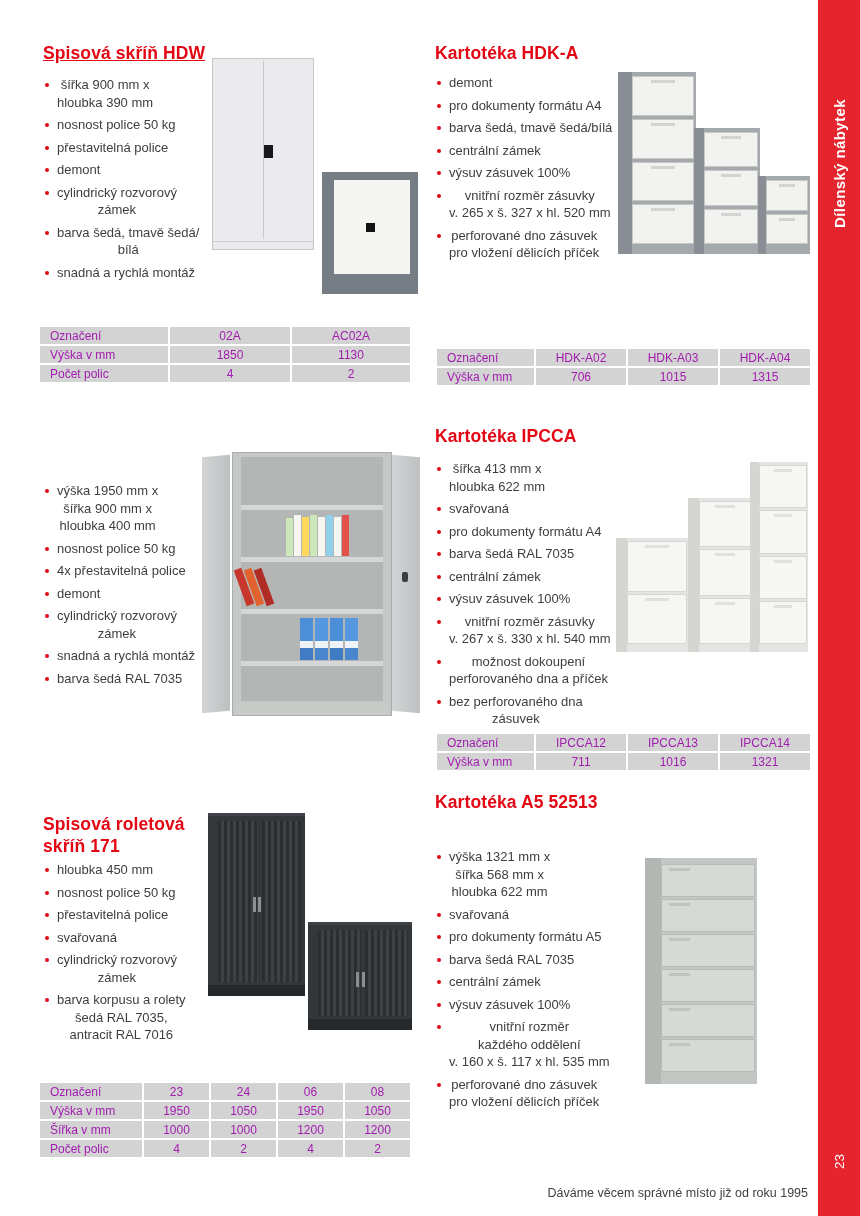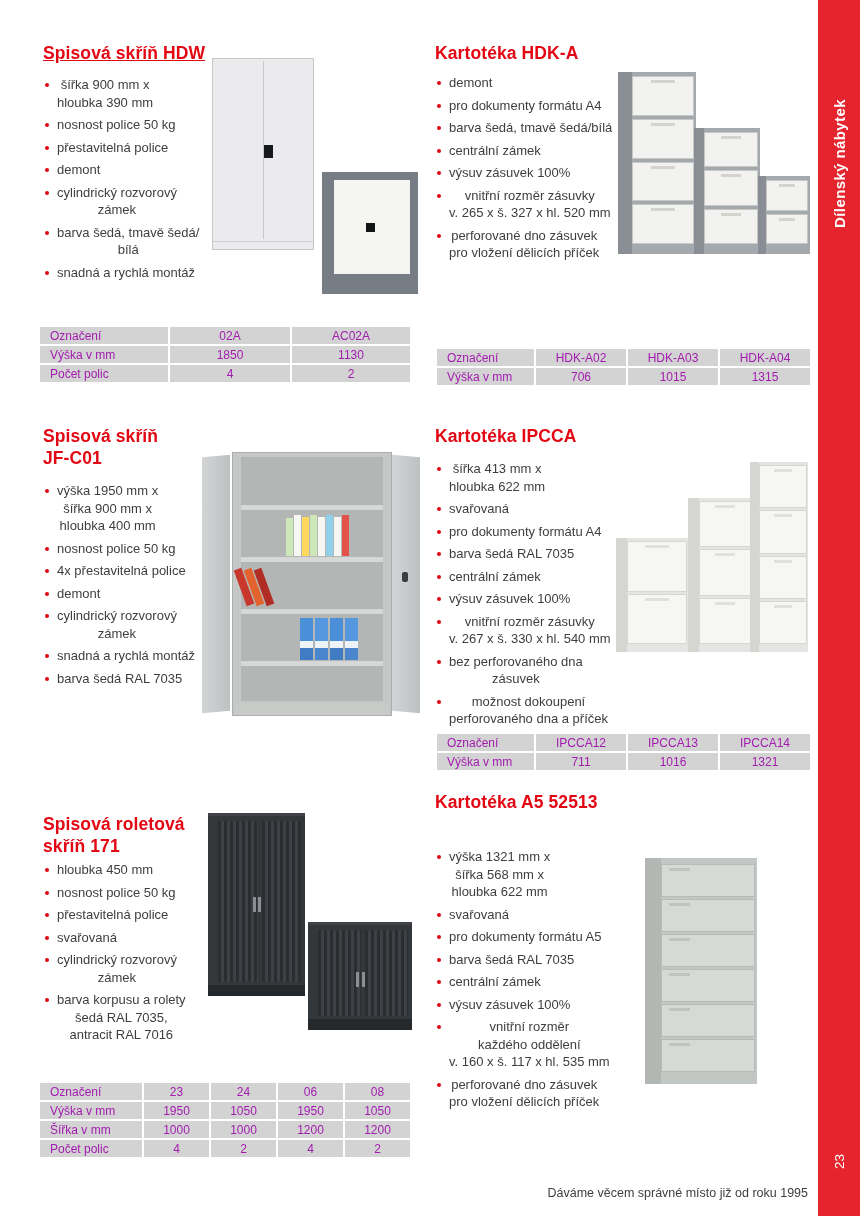--- a/index.html
+++ b/index.html
@@ -387,22 +387,20 @@
           <td>HDK-A04</td>
         </tr>
         <tr>
           <td class="lbl">Výška v mm</td>
           <td>706</td>
           <td>1015</td>
           <td>1315</td>
         </tr>
       </tbody>
     </table>
-    <div class="sec-title" style="left: 43px; top: 425px; width: 210px;">Spisová skříň
-JF-C01</div>
     <div class="bullets" style="left: 43px; top: 482px; width: 185px;">
       <div class="bullet">
         <span class="dot"></span>
         <span class="txt">výška 1950 mm x
 šířka 900 mm x
 hloubka 400 mm</span>
       </div>
       <div class="bullet">
         <span class="dot"></span>
         <span class="txt">nosnost police 50 kg</span>
@@ -456,27 +454,27 @@
         <span class="dot"></span>
         <span class="txt">výsuv zásuvek 100%</span>
       </div>
       <div class="bullet">
         <span class="dot"></span>
         <span class="txt">vnitřní rozměr zásuvky
 v. 267 x š. 330 x hl. 540 mm</span>
       </div>
       <div class="bullet">
         <span class="dot"></span>
+        <span class="txt">možnost dokoupení
+perforovaného dna a příček</span>
+      </div>
+      <div class="bullet">
+        <span class="dot"></span>
         <span class="txt">bez perforovaného dna
 zásuvek</span>
-      </div>
-      <div class="bullet">
-        <span class="dot"></span>
-        <span class="txt">možnost dokoupení
-perforovaného dna a příček</span>
       </div>
     </div>
     <table class="spec-table" style="left: 435px; top: 732px; width: 377px;">
       <colgroup>
         <col style="width: 97px;">
         <col style="width: 90px;">
         <col style="width: 90px;">
         <col style="width: 90px;">
       </colgroup>
       <tbody>

